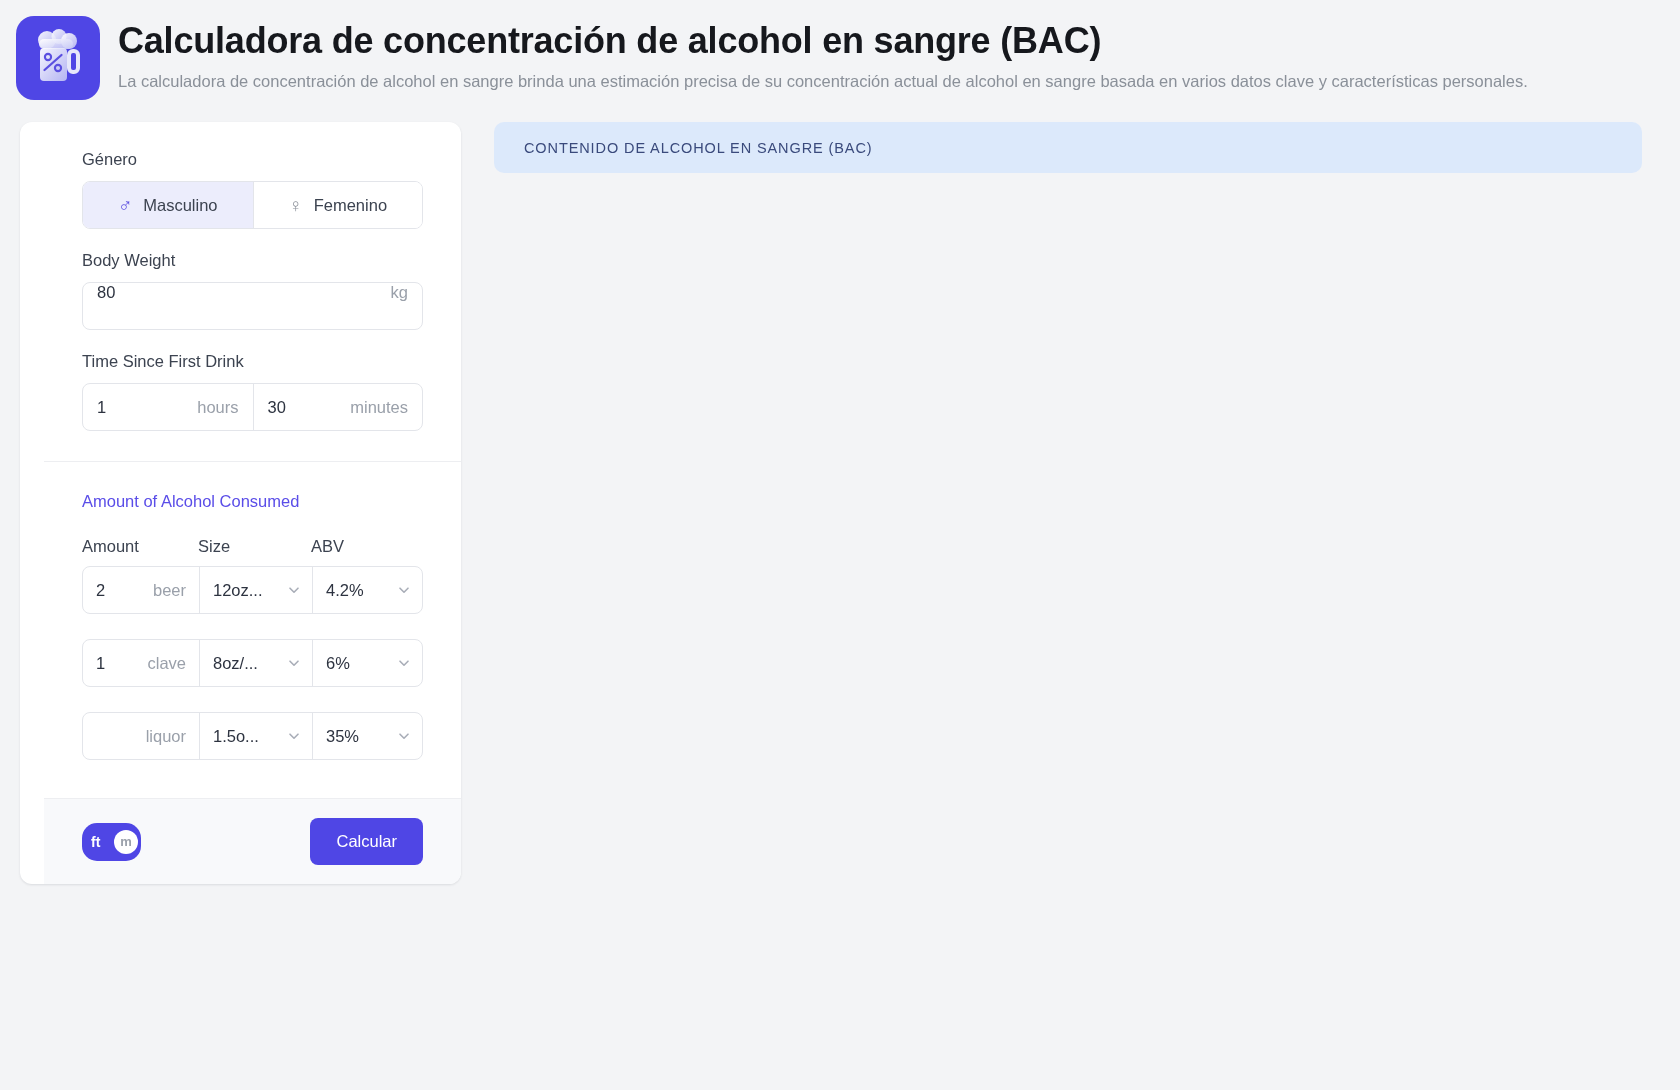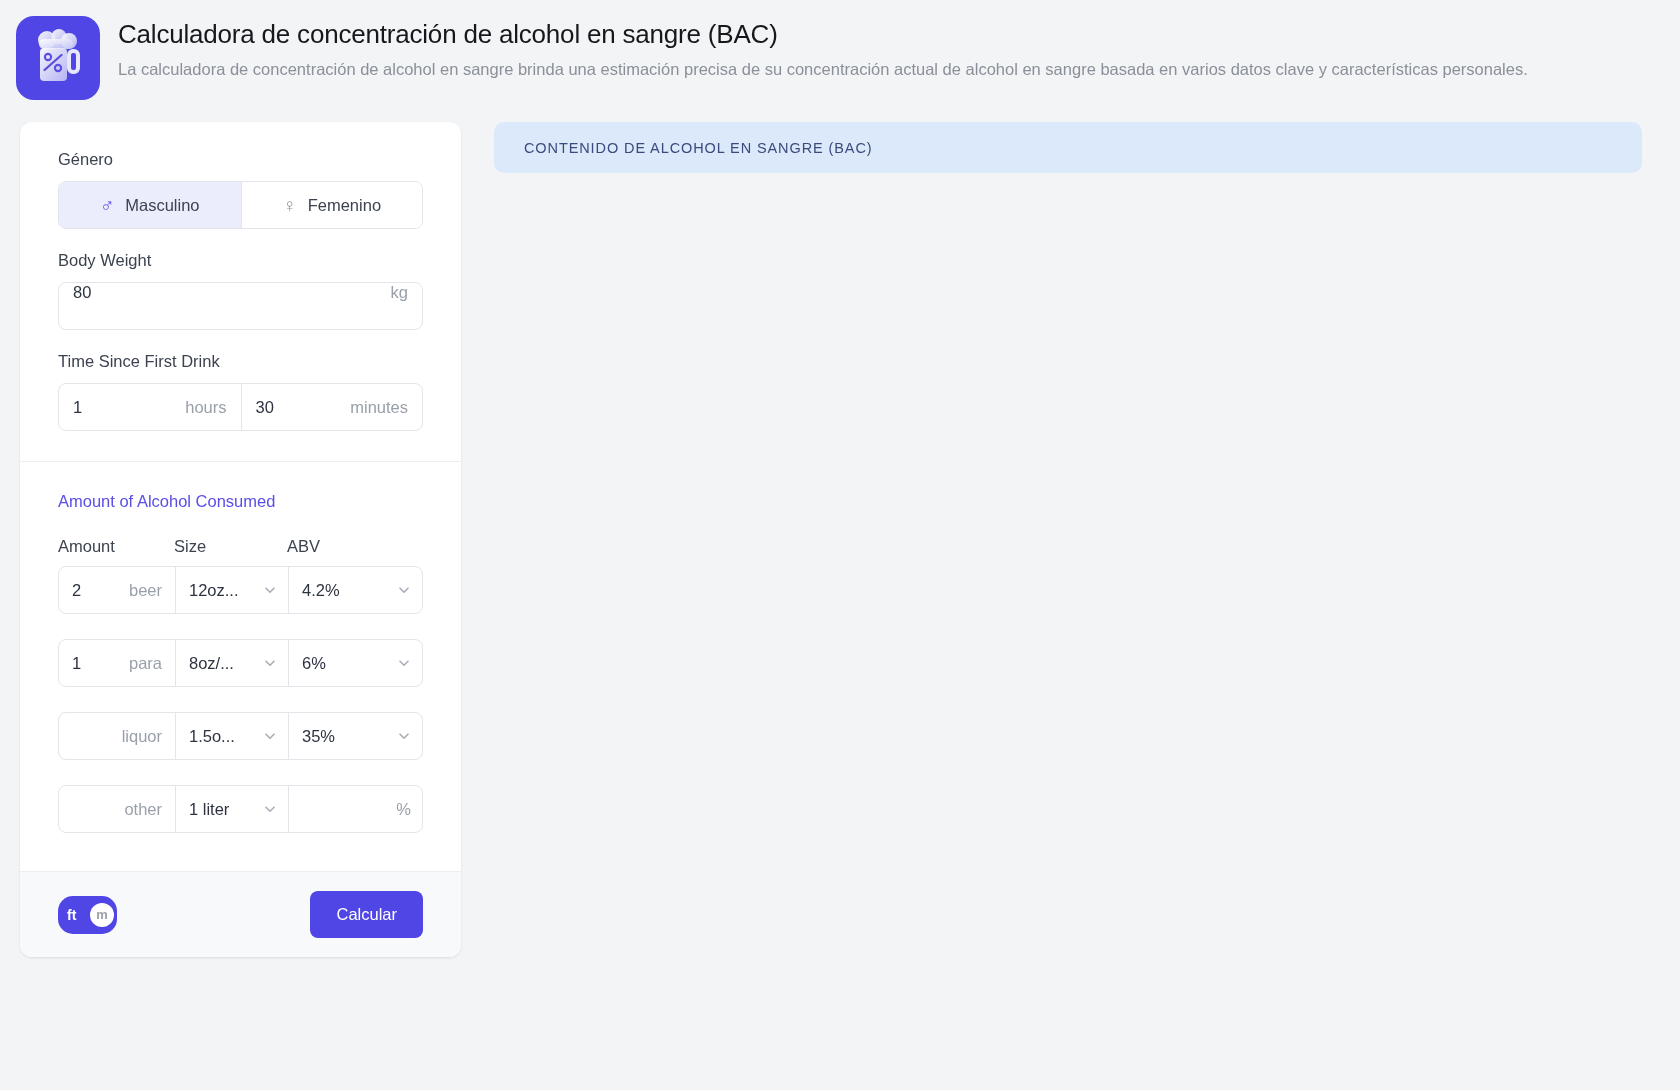--- a/index.html
+++ b/index.html
@@ -22,22 +22,22 @@
     width: 84px; height: 84px;
     flex: 0 0 84px;
     border-radius: 18px;
     background: #4f46e5;
     display: flex; align-items: center; justify-content: center;
     margin-top: 2px;
   }
   .app-icon svg { display: block; }
   .header-text { padding-top: 4px; }
   .page-title {
-    font-size: 26px;
-    font-weight: normal;
+    font-size: 36px;
+    font-weight: bold;
     color: #16181d;
     letter-spacing: -0.2px;
     line-height: 1.25;
   }
   .page-desc {
     margin-top: 6px;
     font-size: 16.5px;
     color: #8a9099;
     line-height: 1.55;
     max-width: 1495px;
@@ -52,20 +52,21 @@
   }
 
   
   .calc-card {
     width: 441px;
     flex: 0 0 441px;
     background: #ffffff;
     border-radius: 12px;
     box-shadow: 0 1px 3px rgba(16,24,40,.07), 0 1px 2px rgba(16,24,40,.04);
     overflow: hidden;
+    padding-left: 24px;
   }
   .card-section { padding: 28px 38px 30px 38px; }
   .card-section.sec-2 { padding-top: 30px; padding-bottom: 38px; }
   .divider { height: 1px; background: #edeef1; }
 
   .field { margin-bottom: 22px; }
   .field:last-child { margin-bottom: 0; }
   .field-label {
     display: block;
     font-size: 16.5px;
@@ -390,21 +391,21 @@
             <svg width="14" height="14" viewBox="0 0 14 14">
                 <path d="M3 5.2 L7 9.2 L11 5.2" fill="none" stroke="currentColor" stroke-width="1.6" stroke-linecap="round" stroke-linejoin="round"></path>
               </svg>
           </span>
         </div>
       </div>
 
       <div class="drink-row">
         <div class="dcell amount">
           <input class="amt-input" type="text" value="1" style="">
-          <span class="amt-label">para</span>
+          <span class="amt-label">clave</span>
         </div>
         <div class="dcell size">
           <span class="sel-text">8oz/...</span>
           <span class="chev">
             <svg width="14" height="14" viewBox="0 0 14 14">
                 <path d="M3 5.2 L7 9.2 L11 5.2" fill="none" stroke="currentColor" stroke-width="1.6" stroke-linecap="round" stroke-linejoin="round"></path>
               </svg>
           </span>
         </div>
         <div class="dcell abv">
@@ -433,38 +434,20 @@
         <div class="dcell abv">
           <span class="sel-text">35%</span>
           <span class="chev">
             <svg width="14" height="14" viewBox="0 0 14 14">
                 <path d="M3 5.2 L7 9.2 L11 5.2" fill="none" stroke="currentColor" stroke-width="1.6" stroke-linecap="round" stroke-linejoin="round"></path>
               </svg>
           </span>
         </div>
       </div>
 
-      <div class="drink-row">
-        <div class="dcell amount">
-          <input class="amt-input" type="text" value="" style="">
-          <span class="amt-label">other</span>
-        </div>
-        <div class="dcell size">
-          <span class="sel-text">1 liter</span>
-          <span class="chev">
-            <svg width="14" height="14" viewBox="0 0 14 14">
-                <path d="M3 5.2 L7 9.2 L11 5.2" fill="none" stroke="currentColor" stroke-width="1.6" stroke-linecap="round" stroke-linejoin="round"></path>
-              </svg>
-          </span>
-        </div>
-        <div class="dcell abv">
-          <span class="sel-text"></span>
-          <span class="abv-suffix">%</span>
-        </div>
-      </div>
 
     </div>
 
     <div class="card-footer">
       <div class="unit-toggle">
         <span class="u-left">ft</span>
         <span class="u-knob">m</span>
       </div>
       <button class="btn-primary">Calcular</button>
     </div>

